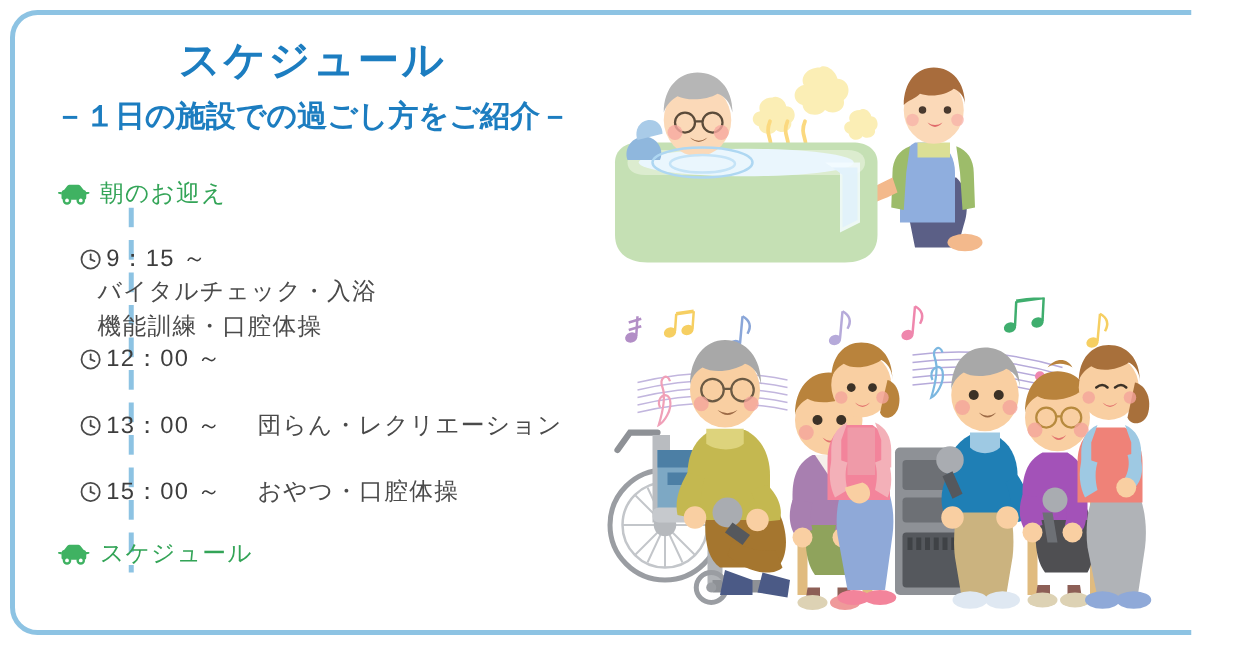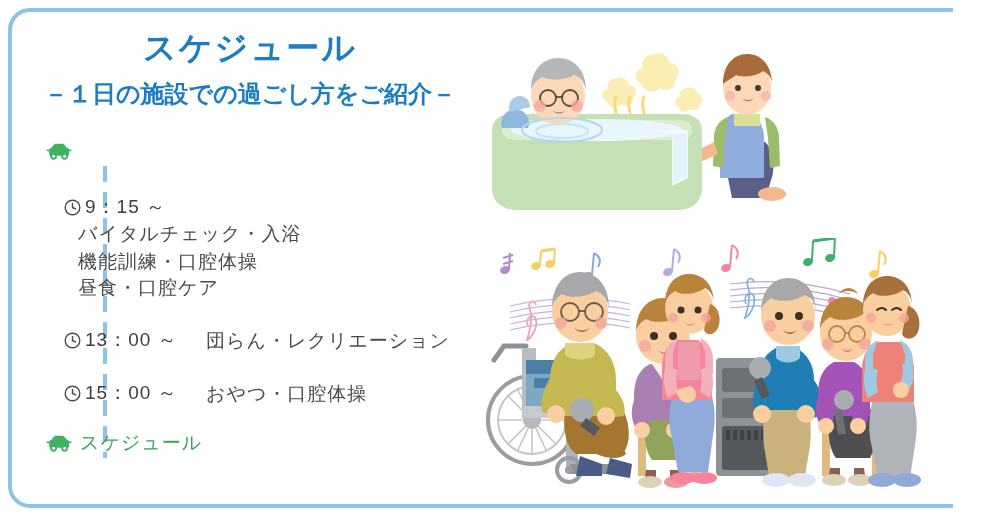--- a/index.html
+++ b/index.html
@@ -163,40 +163,50 @@
           <svg viewBox="0 0 26 19" width="26" height="19" aria-hidden="true">
             <path d="M3.2 12.2 L3.2 8.4 C3.2 6.9 4.2 6.1 5.4 5.8 L7.6 3.0 C8.3 2.1 9.2 1.8 10.2 1.8 L16.0 1.8 C17.0 1.8 17.9 2.1 18.6 3.0 L20.8 5.8 C22.0 6.1 23.0 6.9 23.0 8.4 L23.0 12.2 C23.0 13.2 22.3 13.8 21.4 13.8 L4.8 13.8 C3.9 13.8 3.2 13.2 3.2 12.2 Z" fill="#3fb262"></path>
             <circle cx="7.6" cy="14.3" r="3.4" fill="#3fb262"></circle>
             <circle cx="18.6" cy="14.3" r="3.4" fill="#3fb262"></circle>
             <circle cx="7.6" cy="14.3" r="1.5" fill="#ffffff"></circle>
             <circle cx="18.6" cy="14.3" r="1.5" fill="#ffffff"></circle>
             <path d="M1.0 7.6 C0.3 7.6 0.2 8.6 0.9 8.9 L3.4 9.6 L3.4 7.6 Z" fill="#3fb262"></path>
             <path d="M25.0 7.6 C25.7 7.6 25.8 8.6 25.1 8.9 L22.6 9.6 L22.6 7.6 Z" fill="#3fb262"></path>
           </svg>
         </span>
+        <span>朝のお迎え</span>
       </div>
     </div>
 
     <div class="entry e0">
       <div class="time">
         <span class="clock-icon">
           <svg viewBox="0 0 17 17" width="17" height="17" aria-hidden="true">
             <circle cx="8.5" cy="8.5" r="7.3" fill="none" stroke="#4a4a4a" stroke-width="1.4"></circle>
             <line x1="8.5" y1="8.5" x2="8.5" y2="4.4" stroke="#4a4a4a" stroke-width="1.4" stroke-linecap="round"></line>
             <line x1="8.5" y1="8.5" x2="11.6" y2="9.9" stroke="#4a4a4a" stroke-width="1.4" stroke-linecap="round"></line>
           </svg>
         </span>
         <span>9：15 ～</span>
       </div>
       <div class="activity">バイタルチェック・入浴
 機能訓練・口腔体操</div>
     </div>
 
     <div class="entry e1">
-      <div class="activity">昼食・口腔ケア</div>
+      <div class="time">
+        <span class="clock-icon">
+          <svg viewBox="0 0 17 17" width="17" height="17" aria-hidden="true">
+            <circle cx="8.5" cy="8.5" r="7.3" fill="none" stroke="#4a4a4a" stroke-width="1.4"></circle>
+            <line x1="8.5" y1="8.5" x2="8.5" y2="4.4" stroke="#4a4a4a" stroke-width="1.4" stroke-linecap="round"></line>
+            <line x1="8.5" y1="8.5" x2="11.6" y2="9.9" stroke="#4a4a4a" stroke-width="1.4" stroke-linecap="round"></line>
+          </svg>
+        </span>
+        <span>12：00 ～</span>
+      </div>
     </div>
 
     <div class="entry e2">
       <div class="time">
         <span class="clock-icon">
           <svg viewBox="0 0 17 17" width="17" height="17" aria-hidden="true">
             <circle cx="8.5" cy="8.5" r="7.3" fill="none" stroke="#4a4a4a" stroke-width="1.4"></circle>
             <line x1="8.5" y1="8.5" x2="8.5" y2="4.4" stroke="#4a4a4a" stroke-width="1.4" stroke-linecap="round"></line>
             <line x1="8.5" y1="8.5" x2="11.6" y2="9.9" stroke="#4a4a4a" stroke-width="1.4" stroke-linecap="round"></line>
           </svg>

